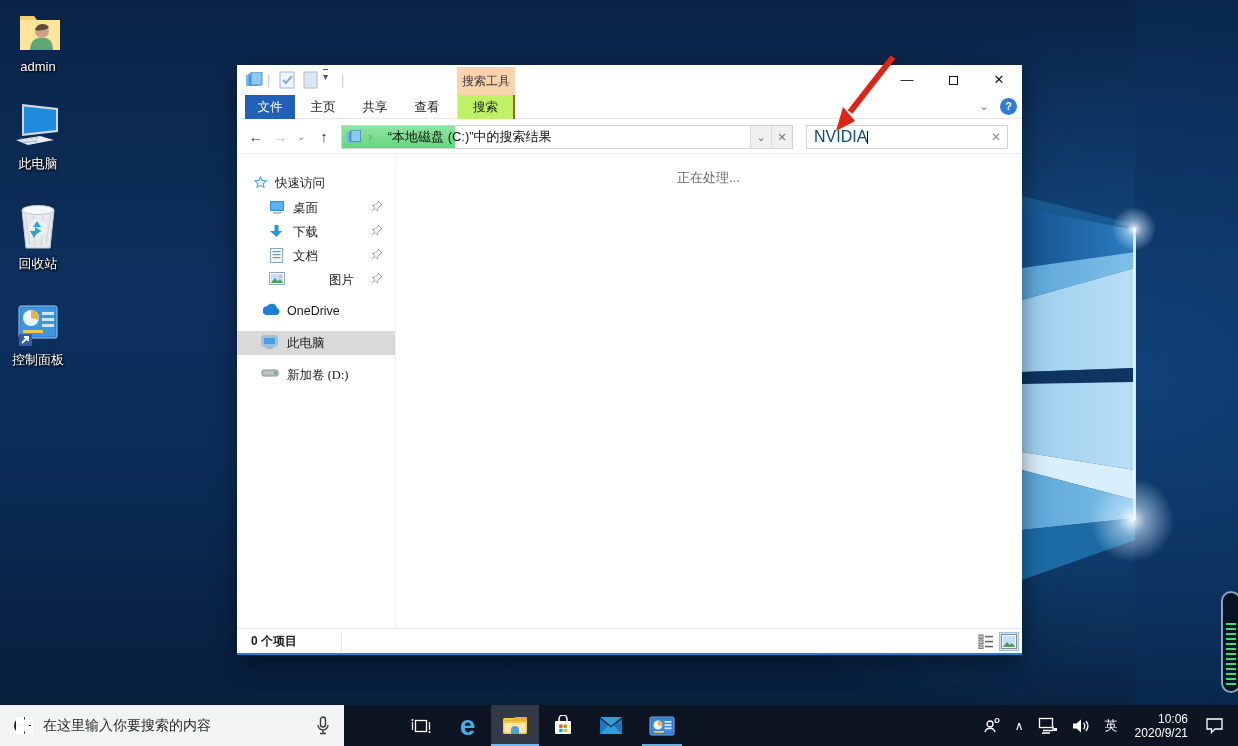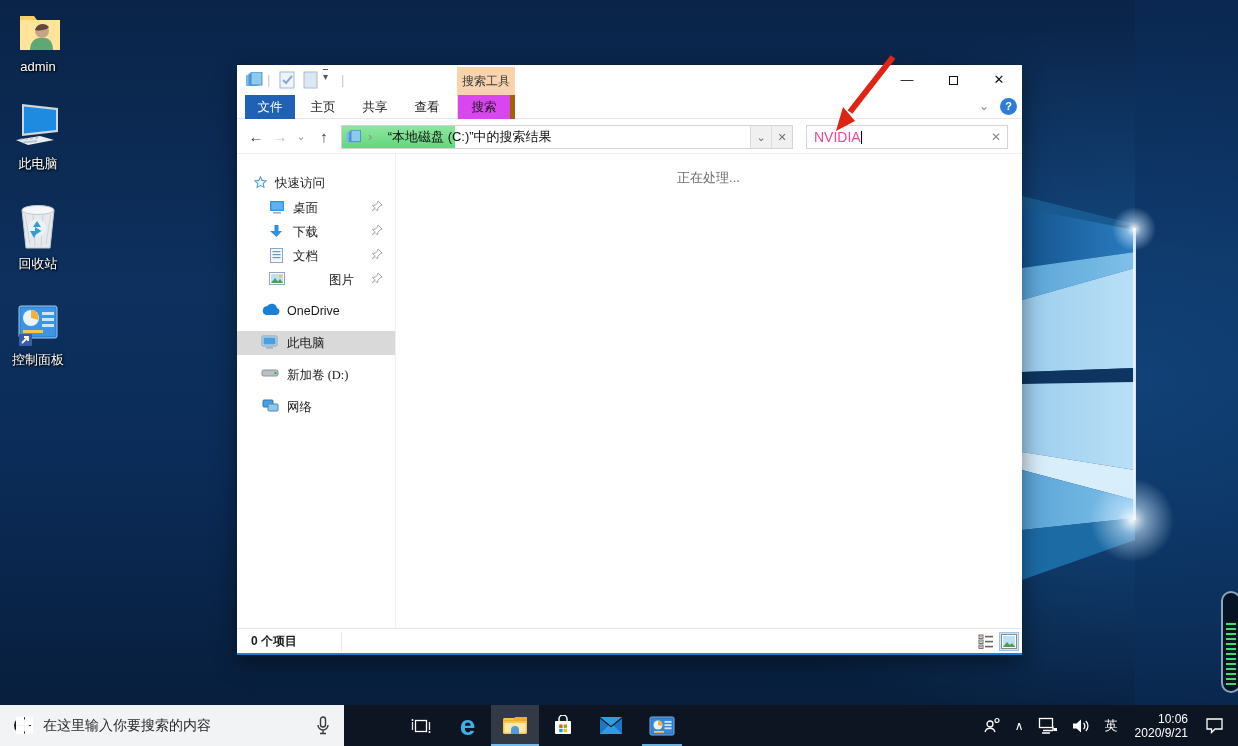--- a/index.html
+++ b/index.html
@@ -27,35 +27,35 @@
   .qat-sep { color:#c9c9c9; font-size:13px; }
   #ctx-tab { left:220px; top:2px; width:58px; height:28px; background:#f9d3ae; color:#3a3a3a;
              text-align:center; line-height:28px; font-size:12px; }
   #win-title { left:288px; top:0; height:30px; line-height:30px; font-size:12px; color:#1a1a1a; white-space:nowrap; }
   .winbtn { top:0; width:46px; height:30px; text-align:center; line-height:30px; font-size:13px; color:#111; }
   .maxbox { display:inline-block; width:9px; height:9px; border:1px solid #111; vertical-align:middle; }
   
   #tabrow { left:0; top:30px; width:785px; height:24px; background:#fff; border-bottom:1px solid #e4e9f0; }
   .rtab { top:0; height:24px; line-height:24px; text-align:center; font-size:12.5px; color:#1a1a1a; }
   .rtab.file { background:#2061b5; color:#fff; }
-  .rtab.search-tab { background:#d946ef; border-left:1px solid #eedac5; border-right:5px solid #a16207; }
+  .rtab.search-tab { background:#bef264; border-left:1px solid #eedac5; border-right:2px solid #a16207; }
   #ribbon-collapse { left:742px; top:4px; color:#8a8a8a; font-size:12px; }
   #help-btn { left:763px; top:3px; width:17px; height:17px; border-radius:50%; background:#2f7cd6; color:#fff;
               font-size:11px; font-weight:bold; text-align:center; line-height:17px; }
   
   #navbar { left:0; top:54px; width:785px; height:35px; background:#fff; border-bottom:1px solid #efefef; }
   .navarrow { top:0; height:35px; line-height:35px; font-size:15px; text-align:center; }
   #addressbar { left:104px; top:6px; width:452px; height:24px; border:1px solid #d4d4d4; background:#fff; overflow:hidden; }
   #addr-progress { left:0; top:0; height:22px; background:linear-gradient(180deg,#8fe5a0,#63d77d); }
   #addr-content { left:4px; top:0; height:22px; line-height:22px; white-space:nowrap; }
   #addr-content .crumb-text { font-size:13px; color:#111;margin-left:8px; }
   .addr-btn { top:0; width:21px; height:22px; background:#f0f0f0; border-left:1px solid #dcdcdc;
               text-align:center; line-height:22px; color:#707070; font-size:11px; }
   #searchbox { left:569px; top:6px; width:202px; height:24px; border:1px solid #d4d4d4; background:#fff; }
-  #search-value { left:7px; top:0; height:22px; line-height:22px; font-size:14px; color:#ec4899; }
+  #search-value { left:7px; top:0; height:22px; line-height:22px; font-size:16px; color:#0c4a6e; }
   .caret { display:inline-block; width:1px; height:13px; background:#000; vertical-align:-2px; }
   #search-clear { right:6px; top:0; height:22px; line-height:22px; color:#8a8a8a; font-size:12px; }
   
   #sidebar { left:0; top:89px; width:158px; height:476px; background:#fff; }
   .srow { left:0; width:158px; height:24px; line-height:24px; white-space:nowrap; font-size:12.5px; color:#1a1a1a; }
   .srow.sel { background:#d9d9d9; }
   .srow .sicon { position:absolute; top:4px; }
   .srow .stext { position:absolute; top:0; }
   .pin { position:absolute; right:12px; top:4px; opacity:.75; }
   #side-divider { left:158px; top:89px; width:1px; height:476px; background:#f0f0f0; }
@@ -318,27 +318,20 @@
     </div>
 
     <div class="abs srow" style="top:209px;">
       <svg class="sicon" style="left:24px;" width="18" height="12" viewBox="0 0 18 12">
         <rect x="1" y="3" width="16" height="6" rx="1.5" fill="#b9bfc4" stroke="#8c9298"></rect>
           <circle cx="14.5" cy="6" r="1.2" fill="#3fae53"></circle>
       </svg>
       <span class="stext" style="left:50px;font-family:Liberation Serif, serif;">新加卷 (D:)</span>
     </div>
 
-    <div class="abs srow" style="top:241px;">
-      <svg class="sicon" style="left:24px;" width="18" height="14" viewBox="0 0 18 14">
-        <rect x="2" y="1" width="10" height="7" rx="1" fill="#49a0e0" stroke="#2b77ad"></rect>
-          <rect x="7" y="5" width="10" height="7" rx="1" fill="#8fc6ec" stroke="#4d8ab8"></rect>
-      </svg>
-      <span class="stext" style="left:50px;">网络</span>
-    </div>
   </div>
   <div id="side-divider" class="abs"></div>
 
   <div id="main-msg" class="abs">正在处理...</div>
 
   <div id="statusbar" class="abs">
     <div id="status-count" class="abs">0 个项目</div>
     <div id="status-sep" class="abs"></div>
     <svg class="abs viewbtn" style="left:740px;" viewBox="0 0 18 17">
       <rect x="2" y="2" width="4" height="3.4" fill="none" stroke="#666"></rect>

